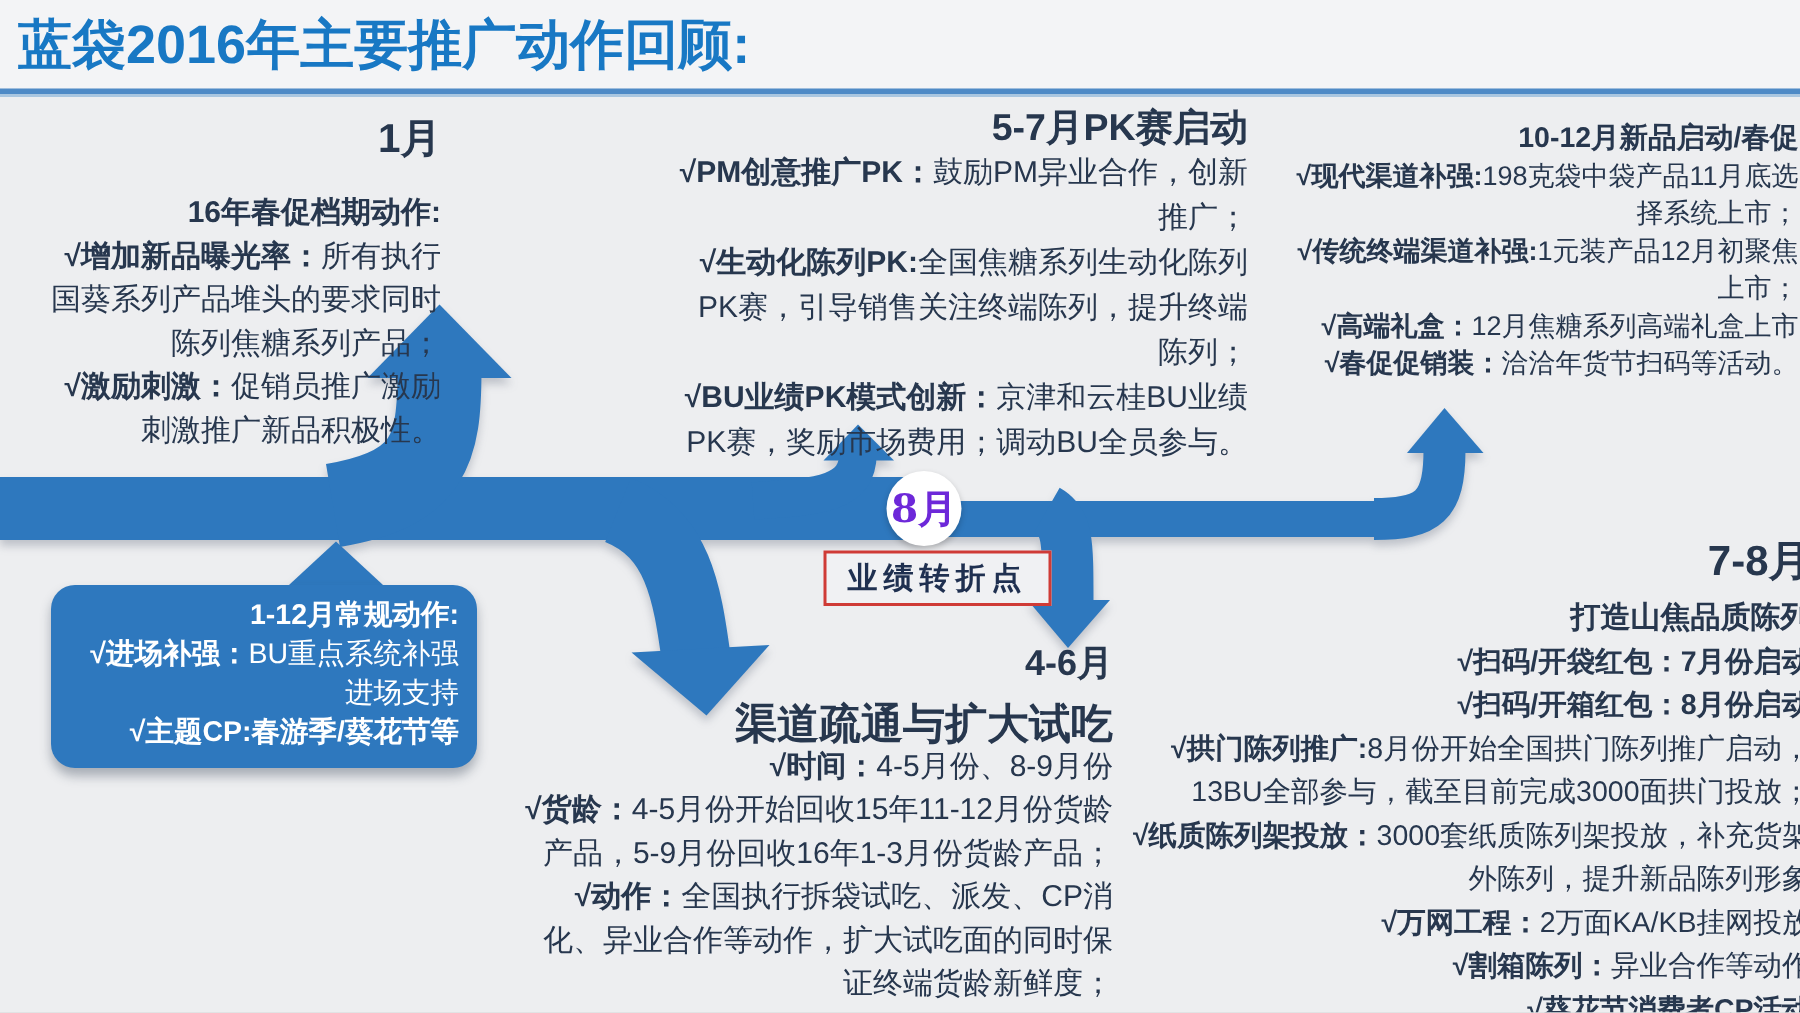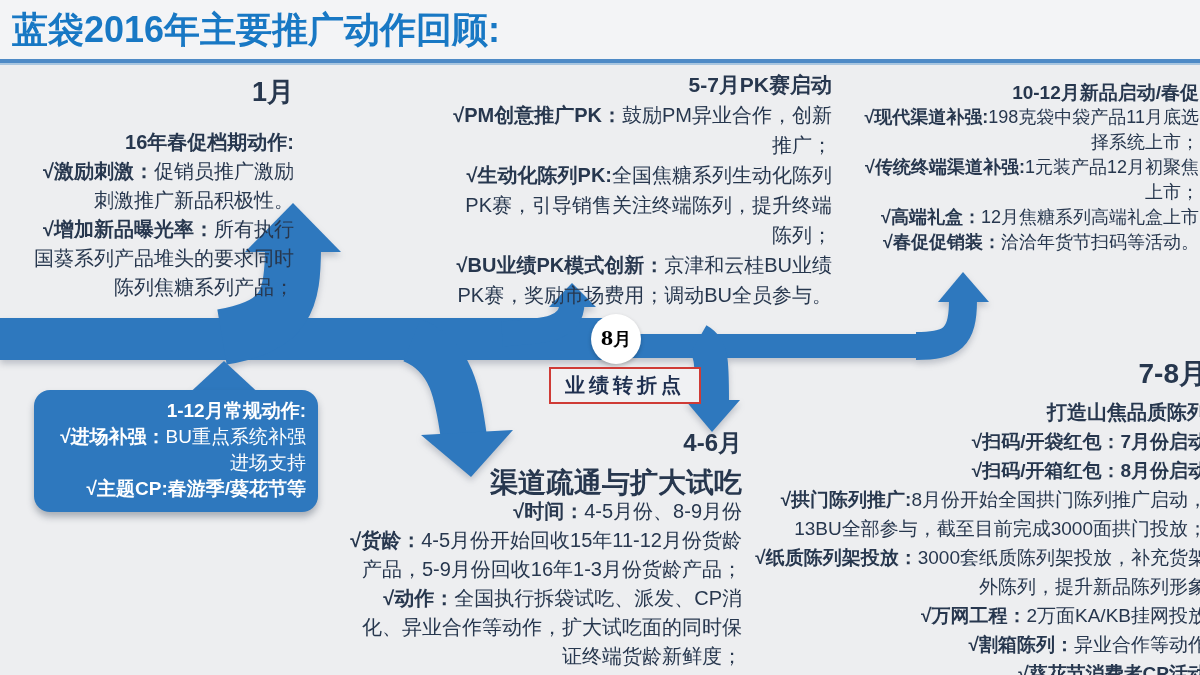--- a/index.html
+++ b/index.html
@@ -24,38 +24,38 @@
   svg.road{position:absolute;left:0;top:0;width:1200px;height:675px;
     filter:drop-shadow(0 4px 3px rgba(70,80,100,.28));}
   .blk{position:absolute;}
   .month{font-weight:800;color:var(--text);}
   .bt{font-weight:800;}
   .li b{font-weight:800;}
   
   .s-jan{left:32px;top:76px;width:262px;font-size:20px;line-height:29px;}
   .s-jan .month{font-size:27px;line-height:32px;margin-bottom:20px;}
   .s-mayjul{left:450px;top:70px;width:382px;font-size:20px;line-height:30px;}
-  .s-mayjul .bt{font-size:21px;}
+  .s-mayjul .bt{font-size:25px;}
   .s-octdec{left:853px;top:80px;width:346px;font-size:18px;line-height:25px;}
   .s-octdec .bt{font-size:19px;}
   .s-regular{
     left:34px;top:390px;width:260px;padding:8px 12px 10px 12px;
     background:var(--road);color:var(--white);border-radius:16px;
     font-size:19px;line-height:26px;box-shadow:0 5px 7px rgba(40,55,75,.35);
   }
   .s-aprjun{left:348px;top:426px;width:394px;font-size:20px;line-height:29px;}
   .s-aprjun .month{font-size:24px;line-height:34px;margin-bottom:8px;}
   .s-aprjun .bt{font-size:28px;}
   .s-julaug{left:755px;top:356px;width:452px;font-size:19px;line-height:29px;}
   .s-julaug .month{font-size:28px;line-height:36px;margin-bottom:6px;}
   .s-julaug .bt{font-size:20px;}
   .badge{
     position:absolute;left:591px;top:314px;width:50px;height:50px;border-radius:50%;
     background:#fff;display:flex;align-items:center;justify-content:center;
-    font-family:"DejaVu Serif",serif;font-size:18px;font-weight:600;color:#000000;
+    font-family:"DejaVu Serif",serif;font-size:26px;font-weight:600;color:#6d28d9;
     box-shadow:0 2px 4px rgba(0,0,0,.22);
   }
   .redlabel{
     position:absolute;left:549px;top:367px;width:148px;height:33px;
     border:2px solid var(--red);background:#F0F1F3;
     display:flex;align-items:center;justify-content:center;
     font-family:"DejaVu Serif",serif;font-size:20px;font-weight:700;
     letter-spacing:4px;color:#1F3050;
   }
 </style>
@@ -84,22 +84,22 @@
       <polygon points="549,307 596,307 572,283"></polygon>
       <polygon points="685,400 740,400 712,432"></polygon>
       <polygon points="938,302 989,302 963,272"></polygon>
       <polygon points="184,398 224,361 264,398"></polygon>
     </g>
   </svg>
 
   <div class="blk s-jan">
     <div class="month">1月</div>
     <div class="bt">16年春促档期动作:</div>
+    <div class="li"><b>√增加新品曝光率：</b><span>所有执行国葵系列产品堆头的要求同时陈列焦糖系列产品；</span></div>
     <div class="li"><b>√激励刺激：</b><span>促销员推广激励刺激推广新品积极性。</span></div>
-    <div class="li"><b>√增加新品曝光率：</b><span>所有执行国葵系列产品堆头的要求同时陈列焦糖系列产品；</span></div>
   </div>
 
   <div class="blk s-mayjul">
     <div class="bt">5-7月PK赛启动</div>
     <div class="li"><b>√PM创意推广PK：</b><span>鼓励PM异业合作，创新推广；</span></div>
     <div class="li"><b>√生动化陈列PK:</b><span>全国焦糖系列生动化陈列PK赛，引导销售关注终端陈列，提升终端陈列；</span></div>
     <div class="li"><b>√BU业绩PK模式创新：</b><span>京津和云桂BU业绩PK赛，奖励市场费用；调动BU全员参与。</span></div>
   </div>
 
   <div class="blk s-octdec">

